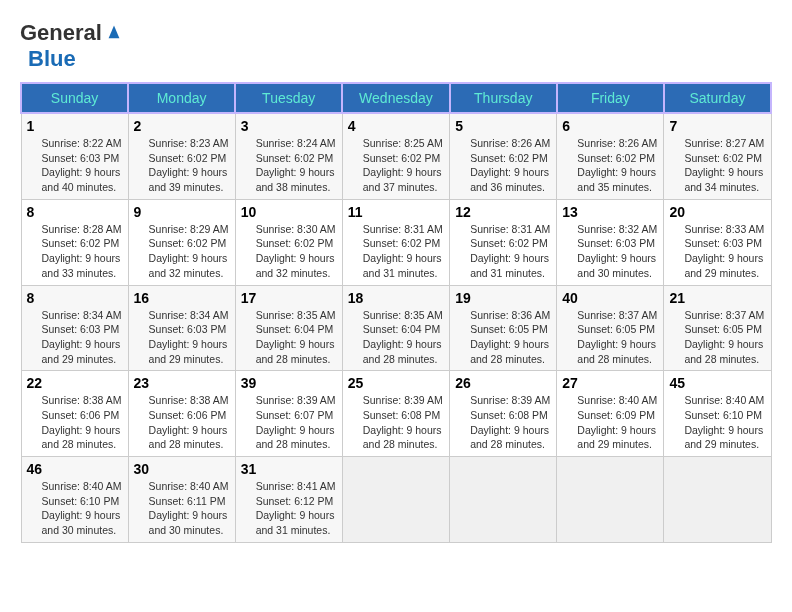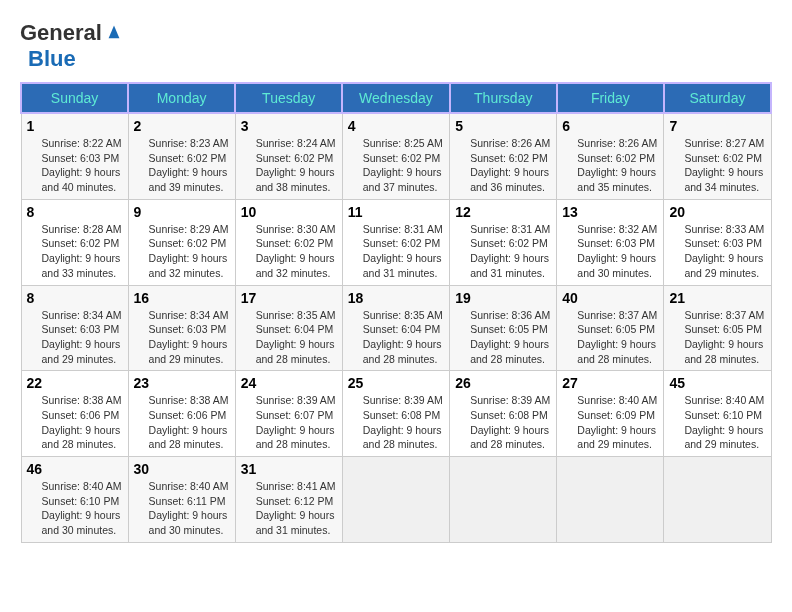--- a/index.html
+++ b/index.html
@@ -204,21 +204,21 @@
       <tr>
         <td>
           <span class="day-num">22</span>
           <div class="day-info">Sunrise: 8:38 AM<br>Sunset: 6:06 PM<br>Daylight: 9 hours<br>and 28 minutes.</div>
         </td>
         <td>
           <span class="day-num">23</span>
           <div class="day-info">Sunrise: 8:38 AM<br>Sunset: 6:06 PM<br>Daylight: 9 hours<br>and 28 minutes.</div>
         </td>
         <td>
-          <span class="day-num">24</span>
+          <span class="day-num">39</span>
           <div class="day-info">Sunrise: 8:39 AM<br>Sunset: 6:07 PM<br>Daylight: 9 hours<br>and 28 minutes.</div>
         </td>
         <td>
           <span class="day-num">25</span>
           <div class="day-info">Sunrise: 8:39 AM<br>Sunset: 6:08 PM<br>Daylight: 9 hours<br>and 28 minutes.</div>
         </td>
         <td>
           <span class="day-num">26</span>
           <div class="day-info">Sunrise: 8:39 AM<br>Sunset: 6:08 PM<br>Daylight: 9 hours<br>and 28 minutes.</div>
         </td>

